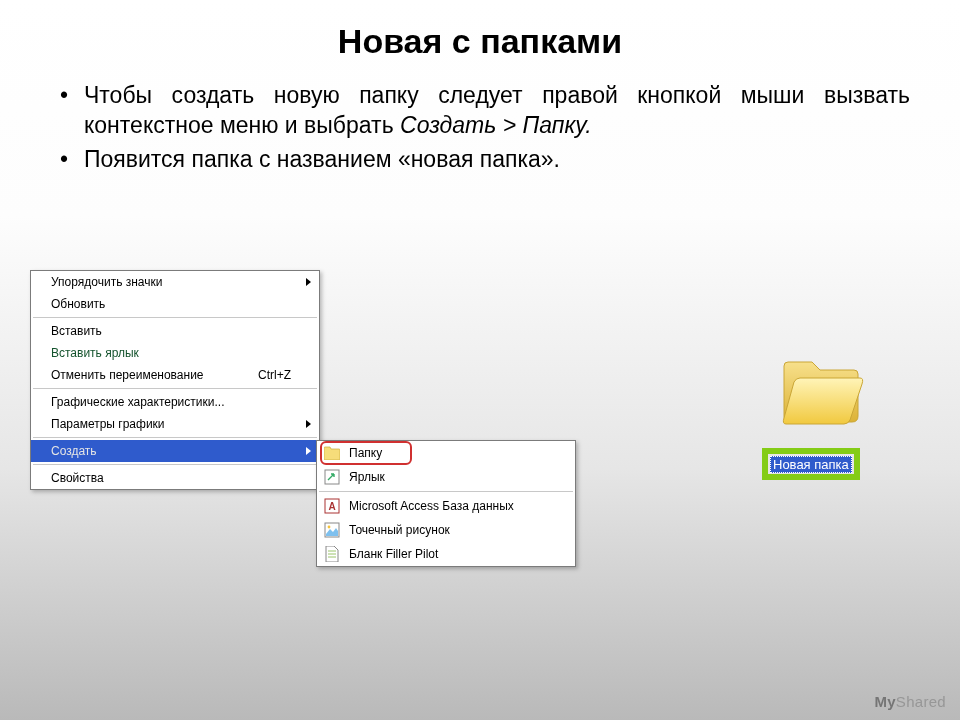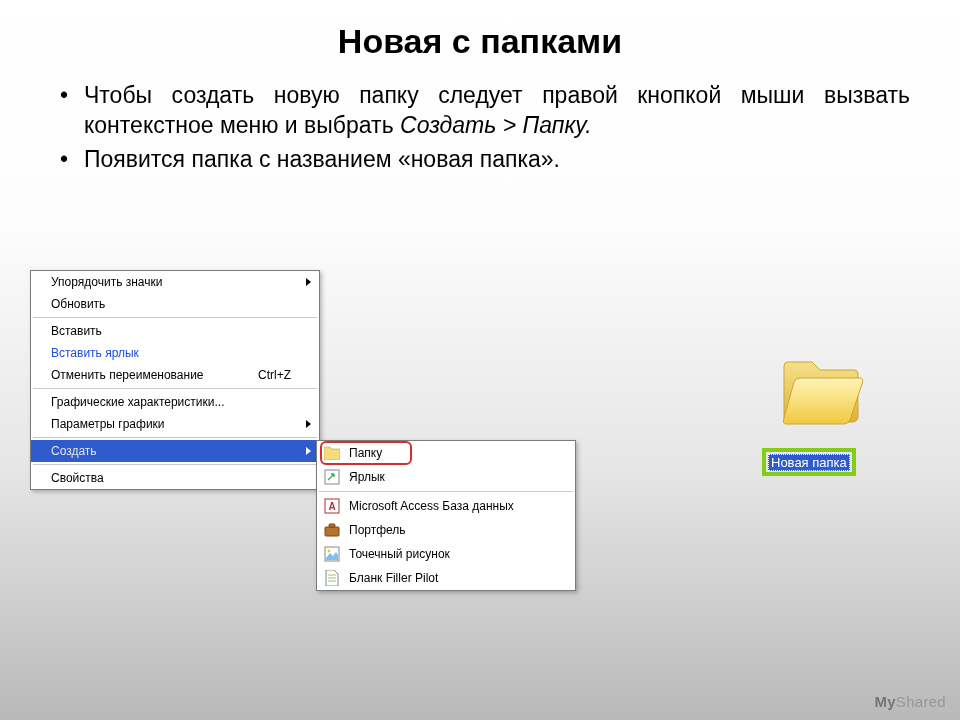--- a/index.html
+++ b/index.html
@@ -40,21 +40,21 @@
   .menu-main {
     left: 30px; top: 270px; width: 290px;
   }
   .menu-item {
     display: flex; align-items: center;
     padding: 4px 10px 4px 20px;
     height: 22px;
     position: relative;
     cursor: default;
   }
-  .menu-item.disabled { color: #1d4ed8; }
+  .menu-item.disabled { color: #14532d; }
   .menu-item .shortcut { margin-left: auto; padding-right: 18px; }
   .menu-item .arrow {
     position: absolute; right: 8px; top: 50%; transform: translateY(-50%);
     width: 0; height: 0; border-top: 4px solid transparent; border-bottom: 4px solid transparent;
     border-left: 5px solid #000;
   }
   .menu-item.selected {
     background: #2f5bcc;
     color: #e5e5e5;
   }
@@ -83,21 +83,21 @@
     pointer-events: none;
   }
   .ring1 { left: 320px; top: 441px; width: 92px; height: 24px; }
 
   
   .big-folder {
     position: absolute; left: 778px; top: 356px;
   }
   .folder-label {
     position: absolute; left: 762px; top: 448px;
-    border: 4px solid #84cc16;
+    border: 6px solid #84cc16;
     padding: 1px 2px;
   }
   .folder-label span {
     background: #2f5bcc; color: #fff; font-family: Tahoma, Arial, sans-serif; font-size: 13px;
     border: 1px dotted #fff; padding: 0 2px;
   }
 
   .watermark {
     position: absolute; right: 14px; bottom: 10px;
     font-size: 15px; color: rgba(120,120,120,0.55); letter-spacing: 0.3px;
@@ -179,29 +179,20 @@
   </div>
   <div class="menu-sep"></div>
   <div class="sub-item">
     <span class="icon-slot">
       <svg width="16" height="16" viewBox="0 0 16 16">
           <rect x="1" y="1" width="14" height="14" fill="#fff" stroke="#a33"></rect>
           <text x="8" y="12" text-anchor="middle" font-size="10" font-family="Arial" fill="#a33" font-weight="bold">A</text>
         </svg>
     </span>
     <span>Microsoft Access База данных</span>
-  </div>
-  <div class="sub-item">
-    <span class="icon-slot">
-      <svg width="16" height="14" viewBox="0 0 16 14">
-          <rect x="1" y="4" width="14" height="9" rx="1" fill="#b4732f" stroke="#7a4813"></rect>
-          <rect x="5" y="1" width="6" height="3" rx="1" fill="#b4732f" stroke="#7a4813"></rect>
-        </svg>
-    </span>
-    <span>Портфель</span>
   </div>
   <div class="sub-item">
     <span class="icon-slot">
       <svg width="16" height="16" viewBox="0 0 16 16">
           <rect x="1" y="1" width="14" height="14" fill="#fff" stroke="#888"></rect>
           <path d="M2 12 L6 7 L9 10 L12 6 L14 9 L14 14 L2 14 Z" fill="#7ec0ee"></path>
           <circle cx="5" cy="5" r="1.4" fill="#f5c33b"></circle>
         </svg>
     </span>
     <span>Точечный рисунок</span>

